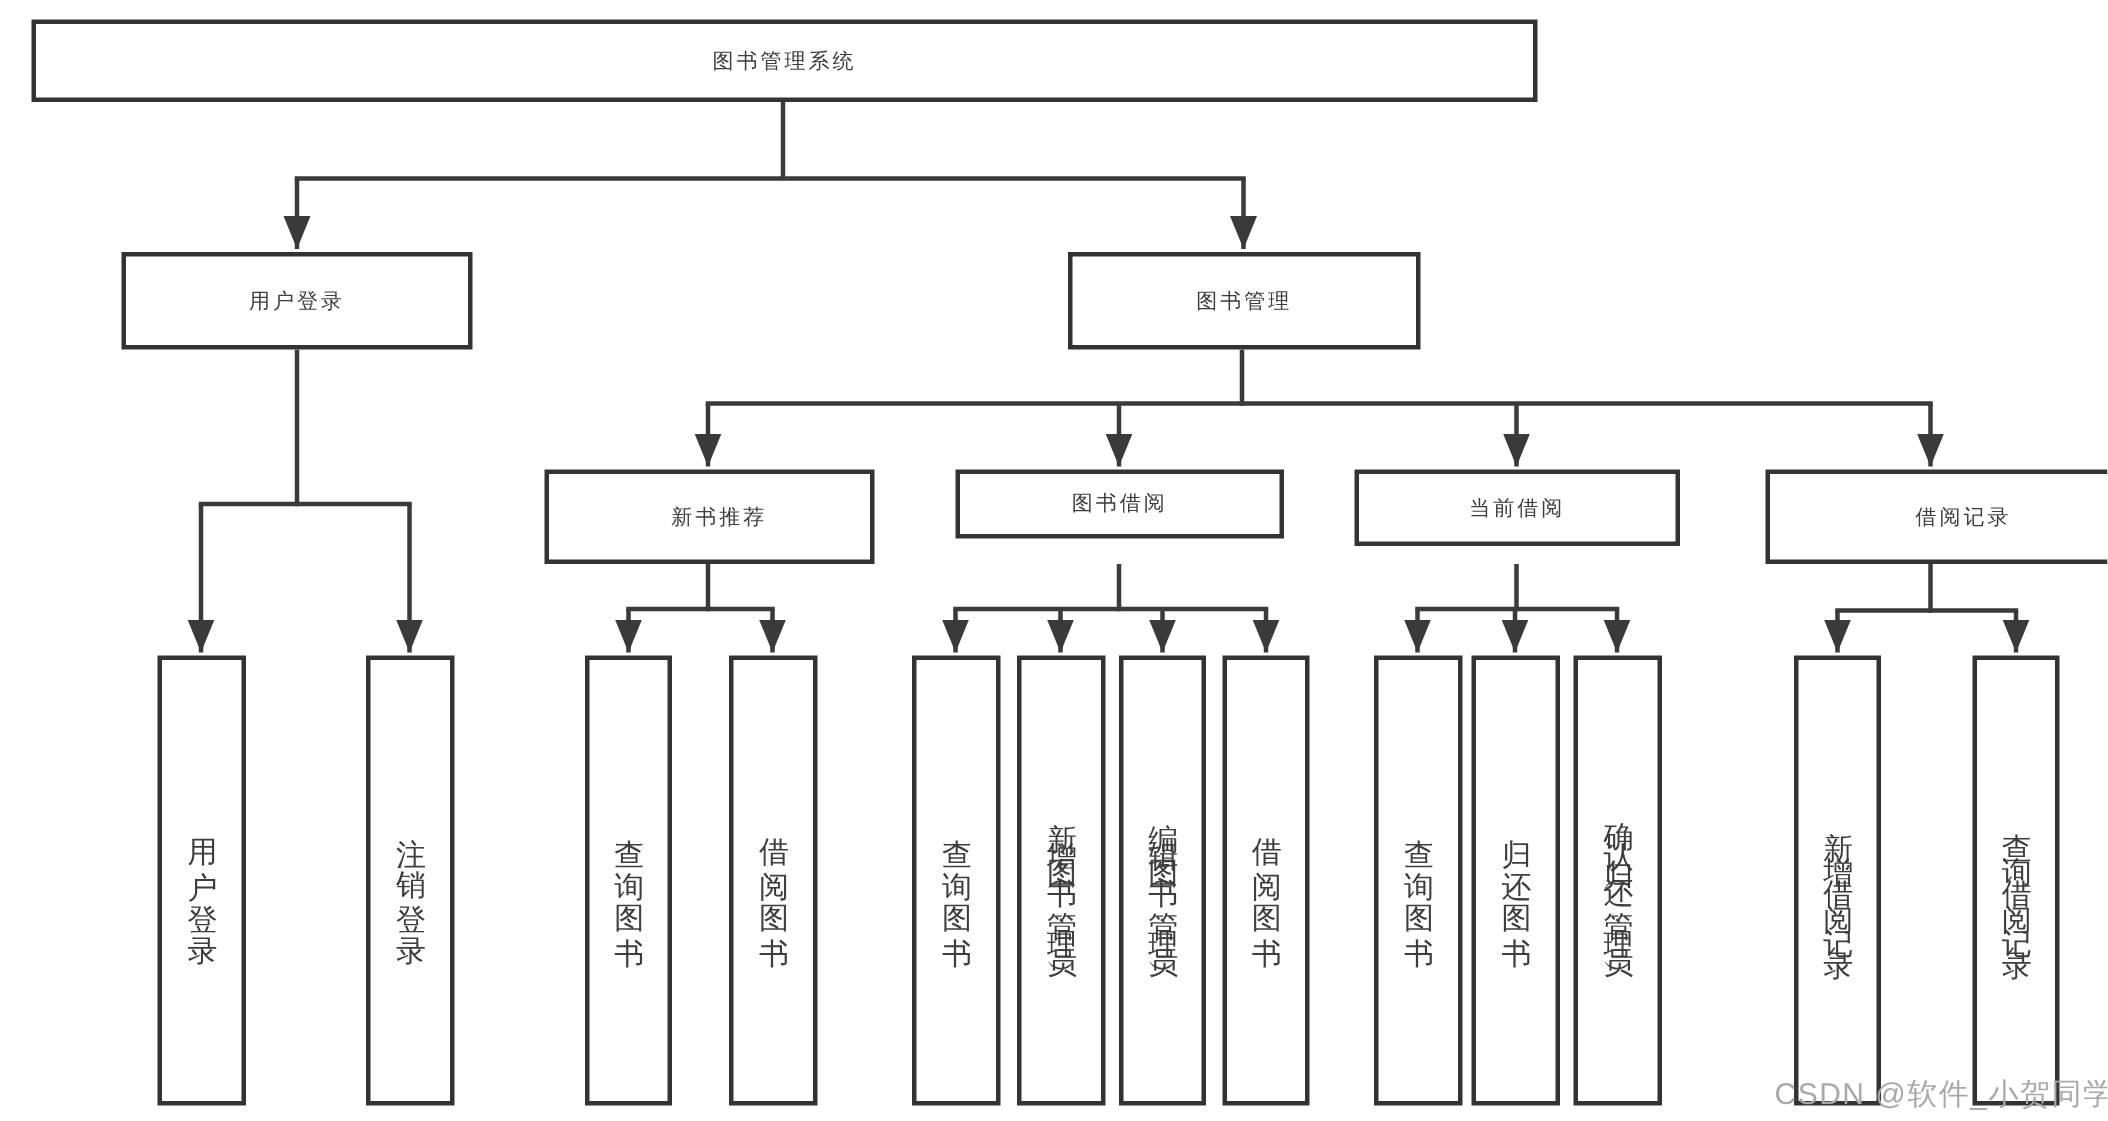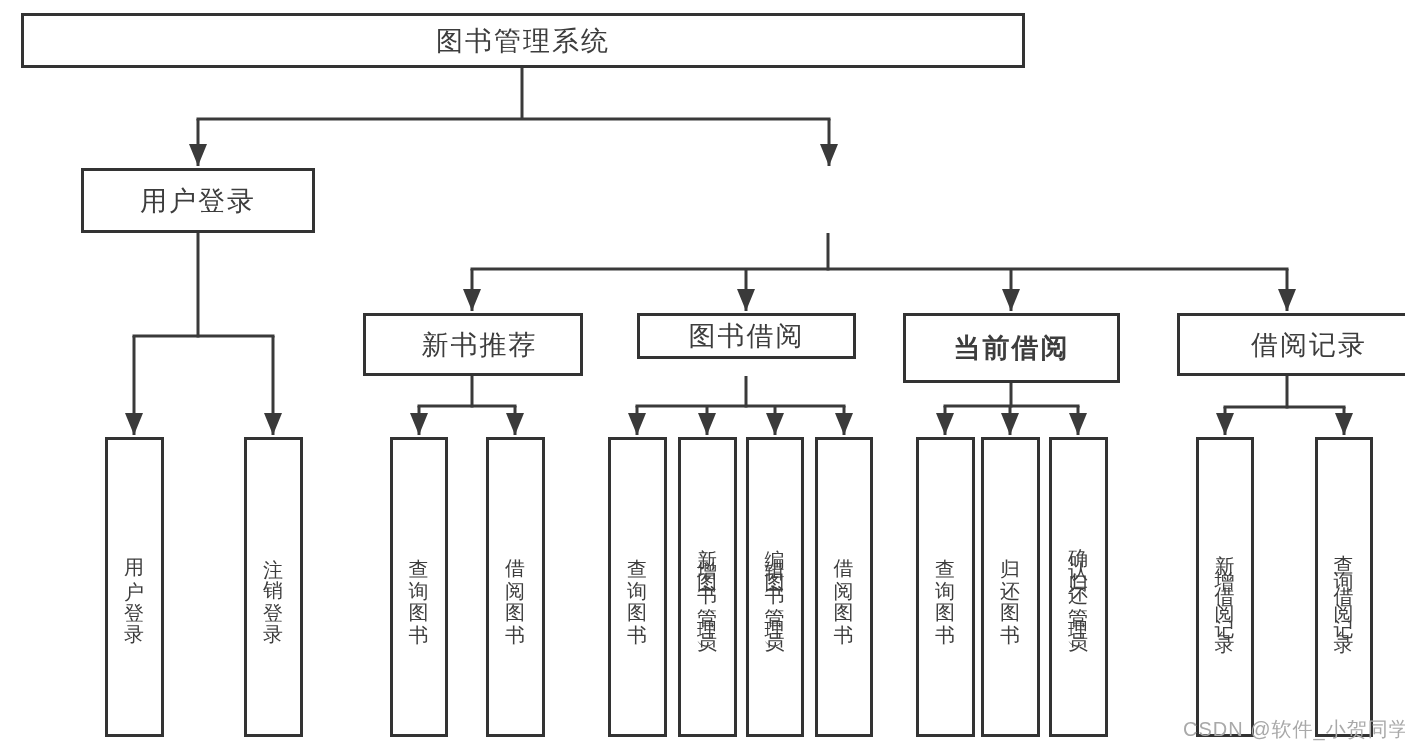--- a/index.html
+++ b/index.html
@@ -15,21 +15,21 @@
     position:absolute;
     box-sizing:border-box;
     border:3px solid #333333;
     background:#ffffff;
     display:flex;
     align-items:center;
     justify-content:center;
     color:#3d3d3d;
   }
   .hnode{
-    font-size:27px;
+    font-size:14px;
     letter-spacing:2px;
     white-space:nowrap;
   }
   .leaf span{
     writing-mode:vertical-rl;
     text-orientation:mixed;
     font-size:20px;
     letter-spacing:22px;
     line-height:1;
     color:#3d3d3d;
@@ -95,24 +95,25 @@
 
     <line x1="1287" y1="376" x2="1287" y2="408.5"></line>
     <line x1="1223.5" y1="407" x2="1345.5" y2="407"></line>
     <line x1="1225" y1="407" x2="1225" y2="435" marker-end="url(#ah)"></line>
     <line x1="1344" y1="407" x2="1344" y2="435" marker-end="url(#ah)"></line>
   </svg>
 
   <div class="node hnode" style="left:21px;top:13px;width:1004px;height:55px;">图书管理系统</div>
 
   <div class="node hnode" style="left:81px;top:168px;width:234px;height:65px;">用户登录</div>
+  <div class="node hnode" style="left:712px;top:168px;width:235px;height:65px;">图书管理</div>
 
   <div class="node hnode" style="left:363px;top:313px;width:220px;height:63px;padding-left:13px;">新书推荐</div>
   <div class="node hnode" style="left:637px;top:313px;width:219px;height:46px;">图书借阅</div>
-  <div class="node hnode" style="left:903px;top:313px;width:217px;height:70px;font-weight:bold;">当前借阅</div>
+  <div class="node hnode" style="left:903px;top:313px;width:217px;height:51px;">当前借阅</div>
   <div class="node hnode" style="left:1177px;top:313px;width:264px;height:63px;">借阅记录</div>
 
   <div class="node leaf" style="left:105px;top:437px;width:59px;height:300px;">
     <span>用户登录</span>
   </div>
   <div class="node leaf" style="left:244px;top:437px;width:59px;height:300px;">
     <span>注销登录</span>
   </div>
 
   <div class="node leaf" style="left:390px;top:437px;width:58px;height:300px;">

